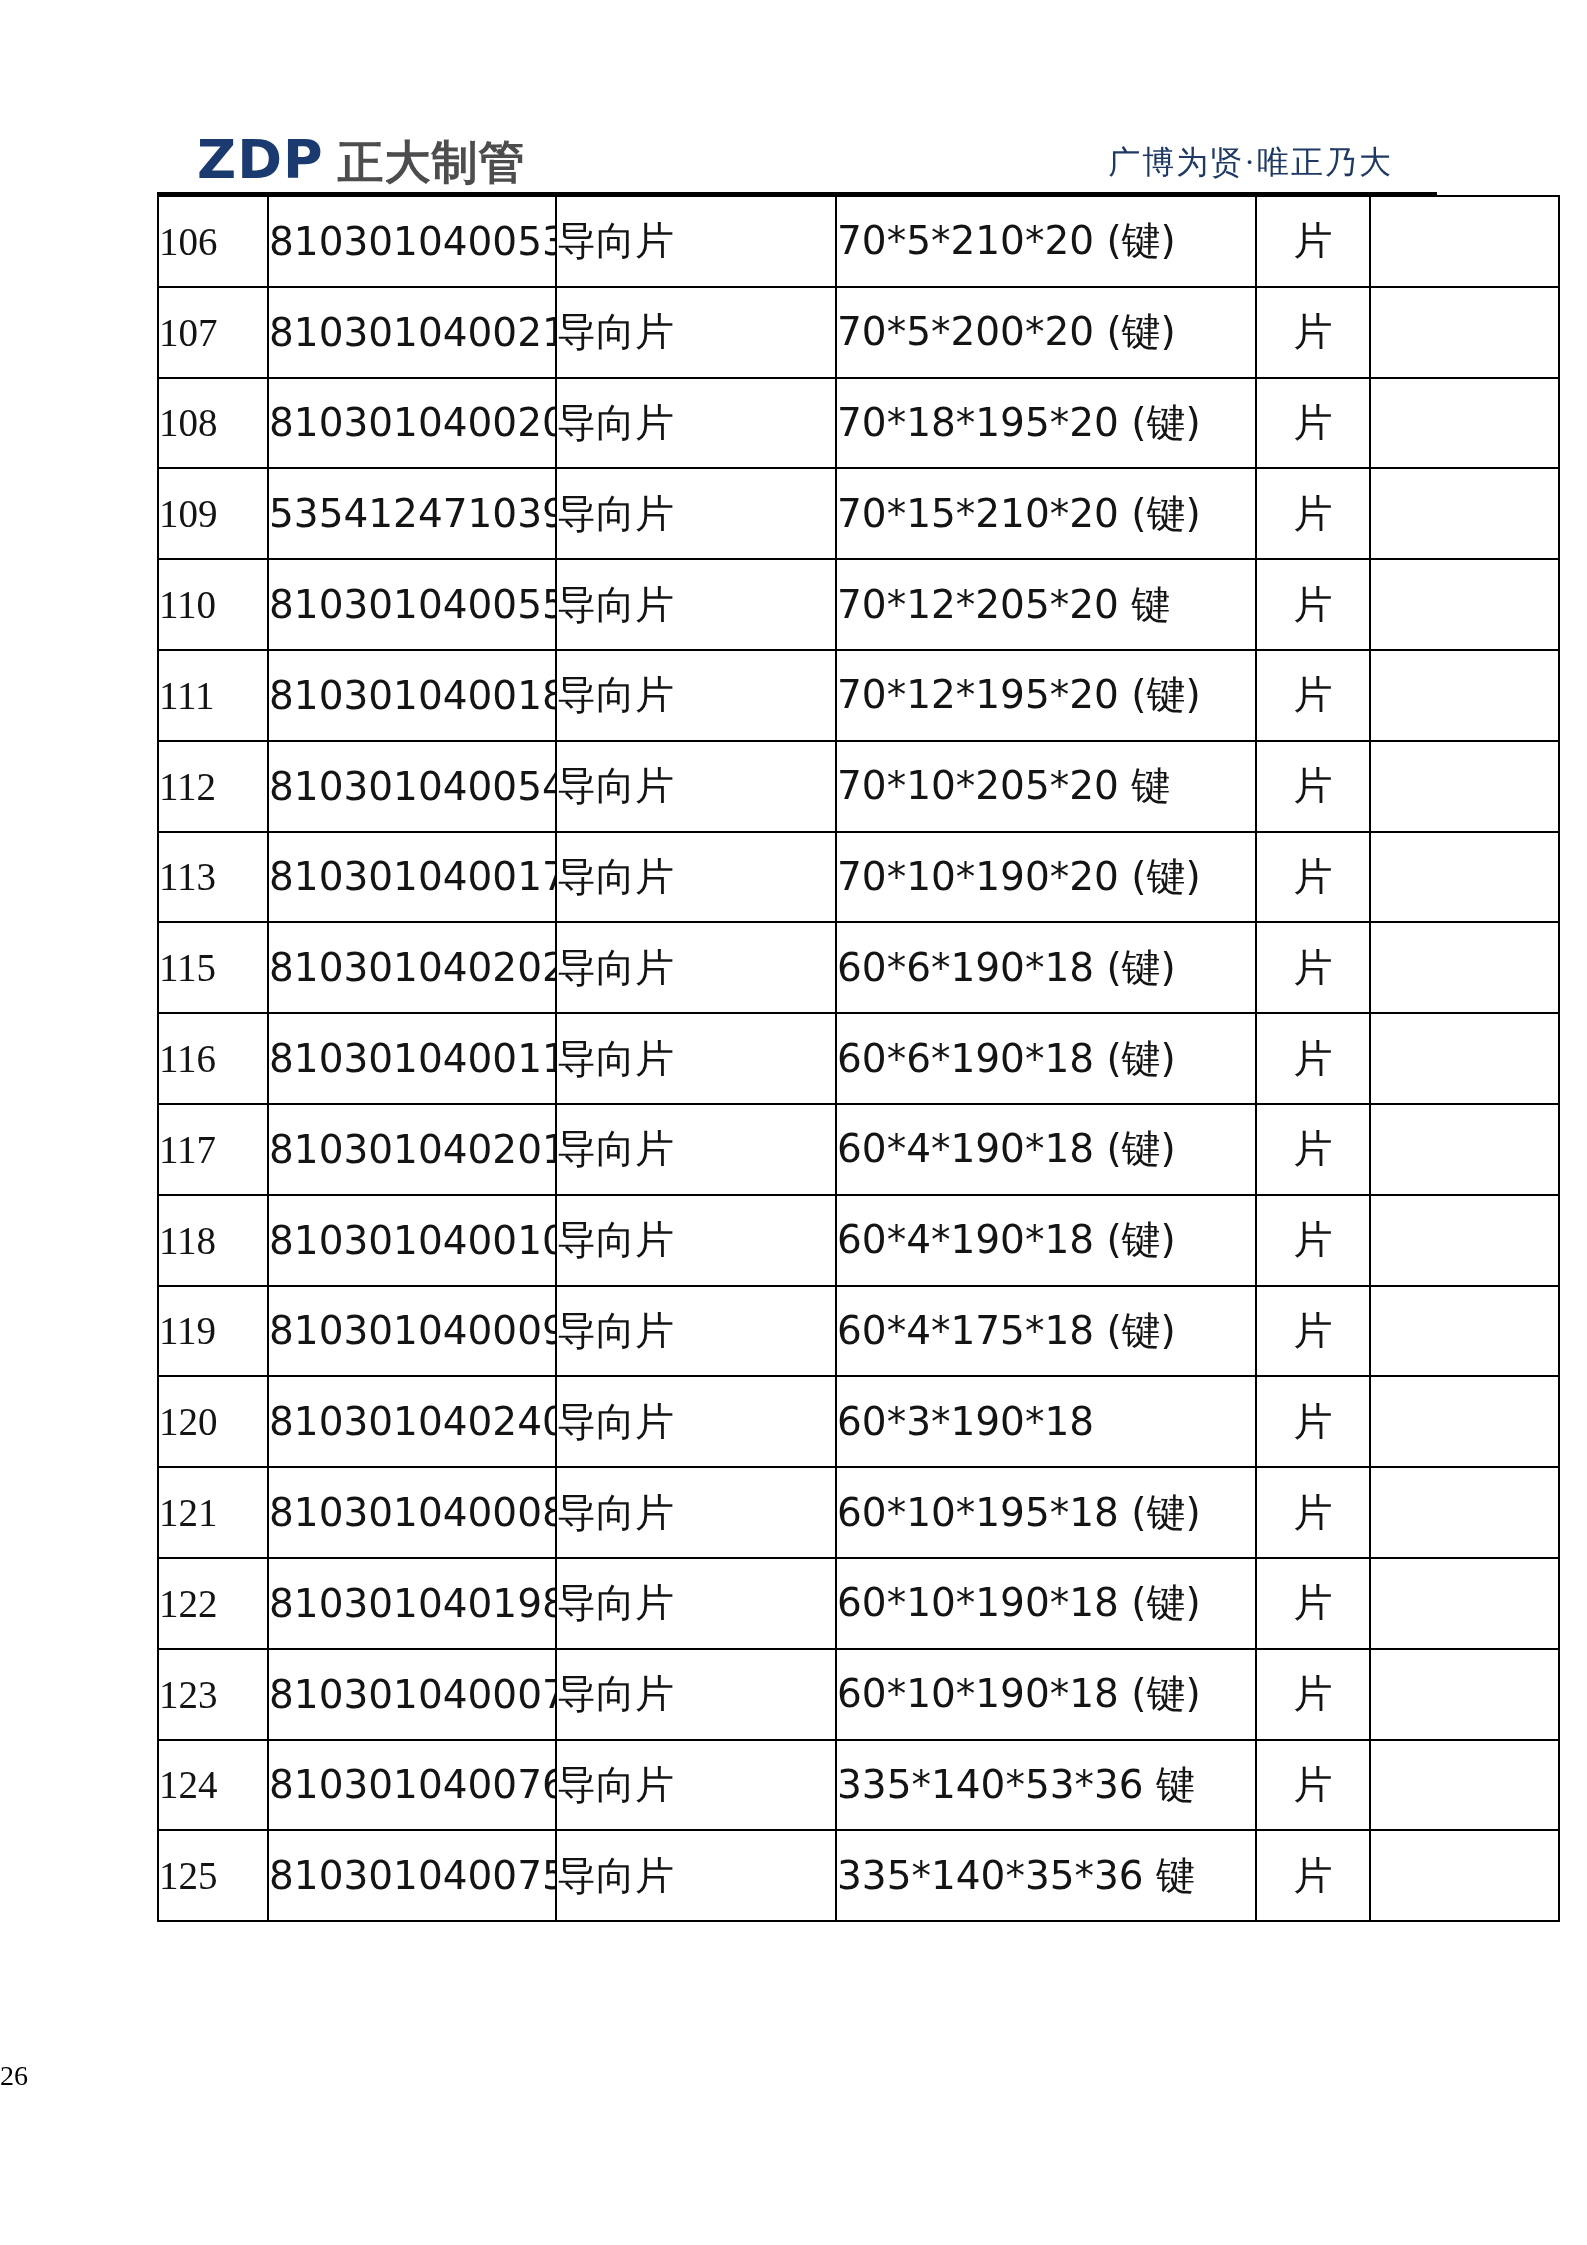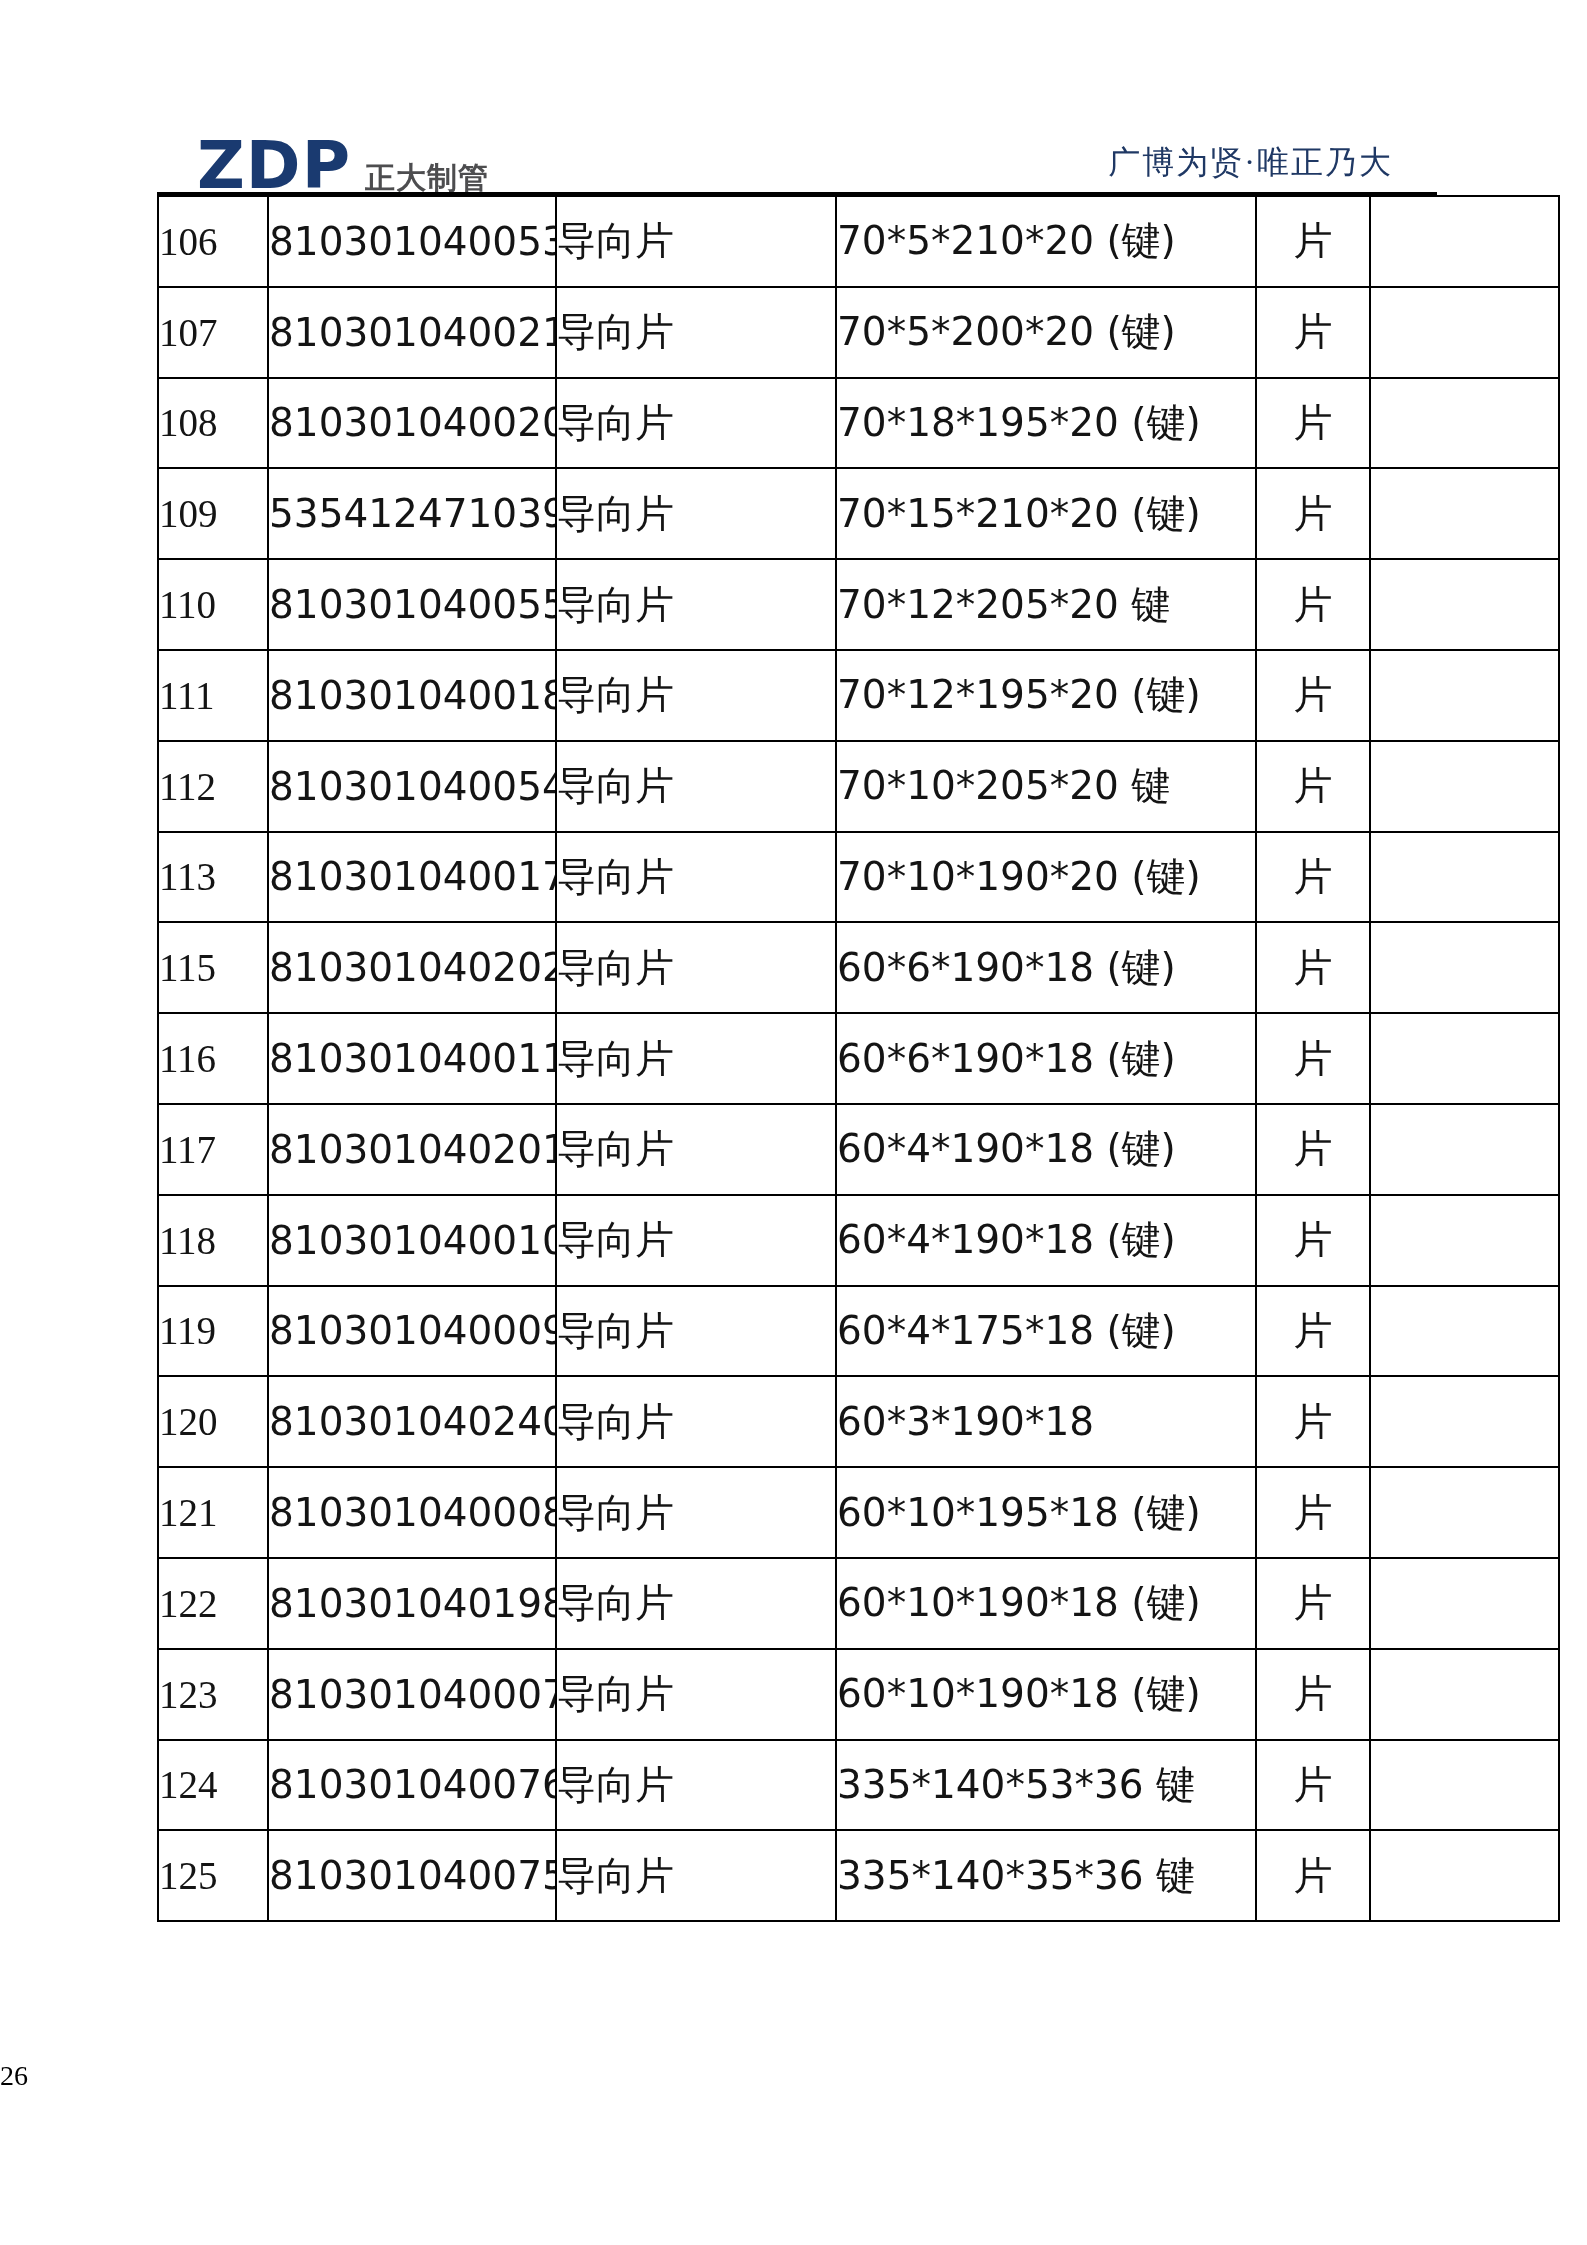--- a/index.html
+++ b/index.html
@@ -18,29 +18,29 @@
     left:197px;
     top:133px;
     display:flex;
     align-items:baseline;
     gap:14px;
     white-space:nowrap;
   }
   .logo-zdp {
     font-family:"DejaVu Sans", sans-serif;
     font-weight:900;
-    font-size:66px;
+    font-size:54px;
     line-height:1;
     color:#1a3a70;
     letter-spacing:1px;
   }
   .logo-company {
     font-family:"DejaVu Sans", sans-serif;
     font-weight:700;
-    font-size:30px;
+    font-size:46px;
     line-height:1;
     color:#4d4d4f;
     letter-spacing:1px;
   }
   .slogan {
     position:absolute;
     top:146px;
     right:194px;
     font-family:"Liberation Serif", serif;
     font-size:32px;

